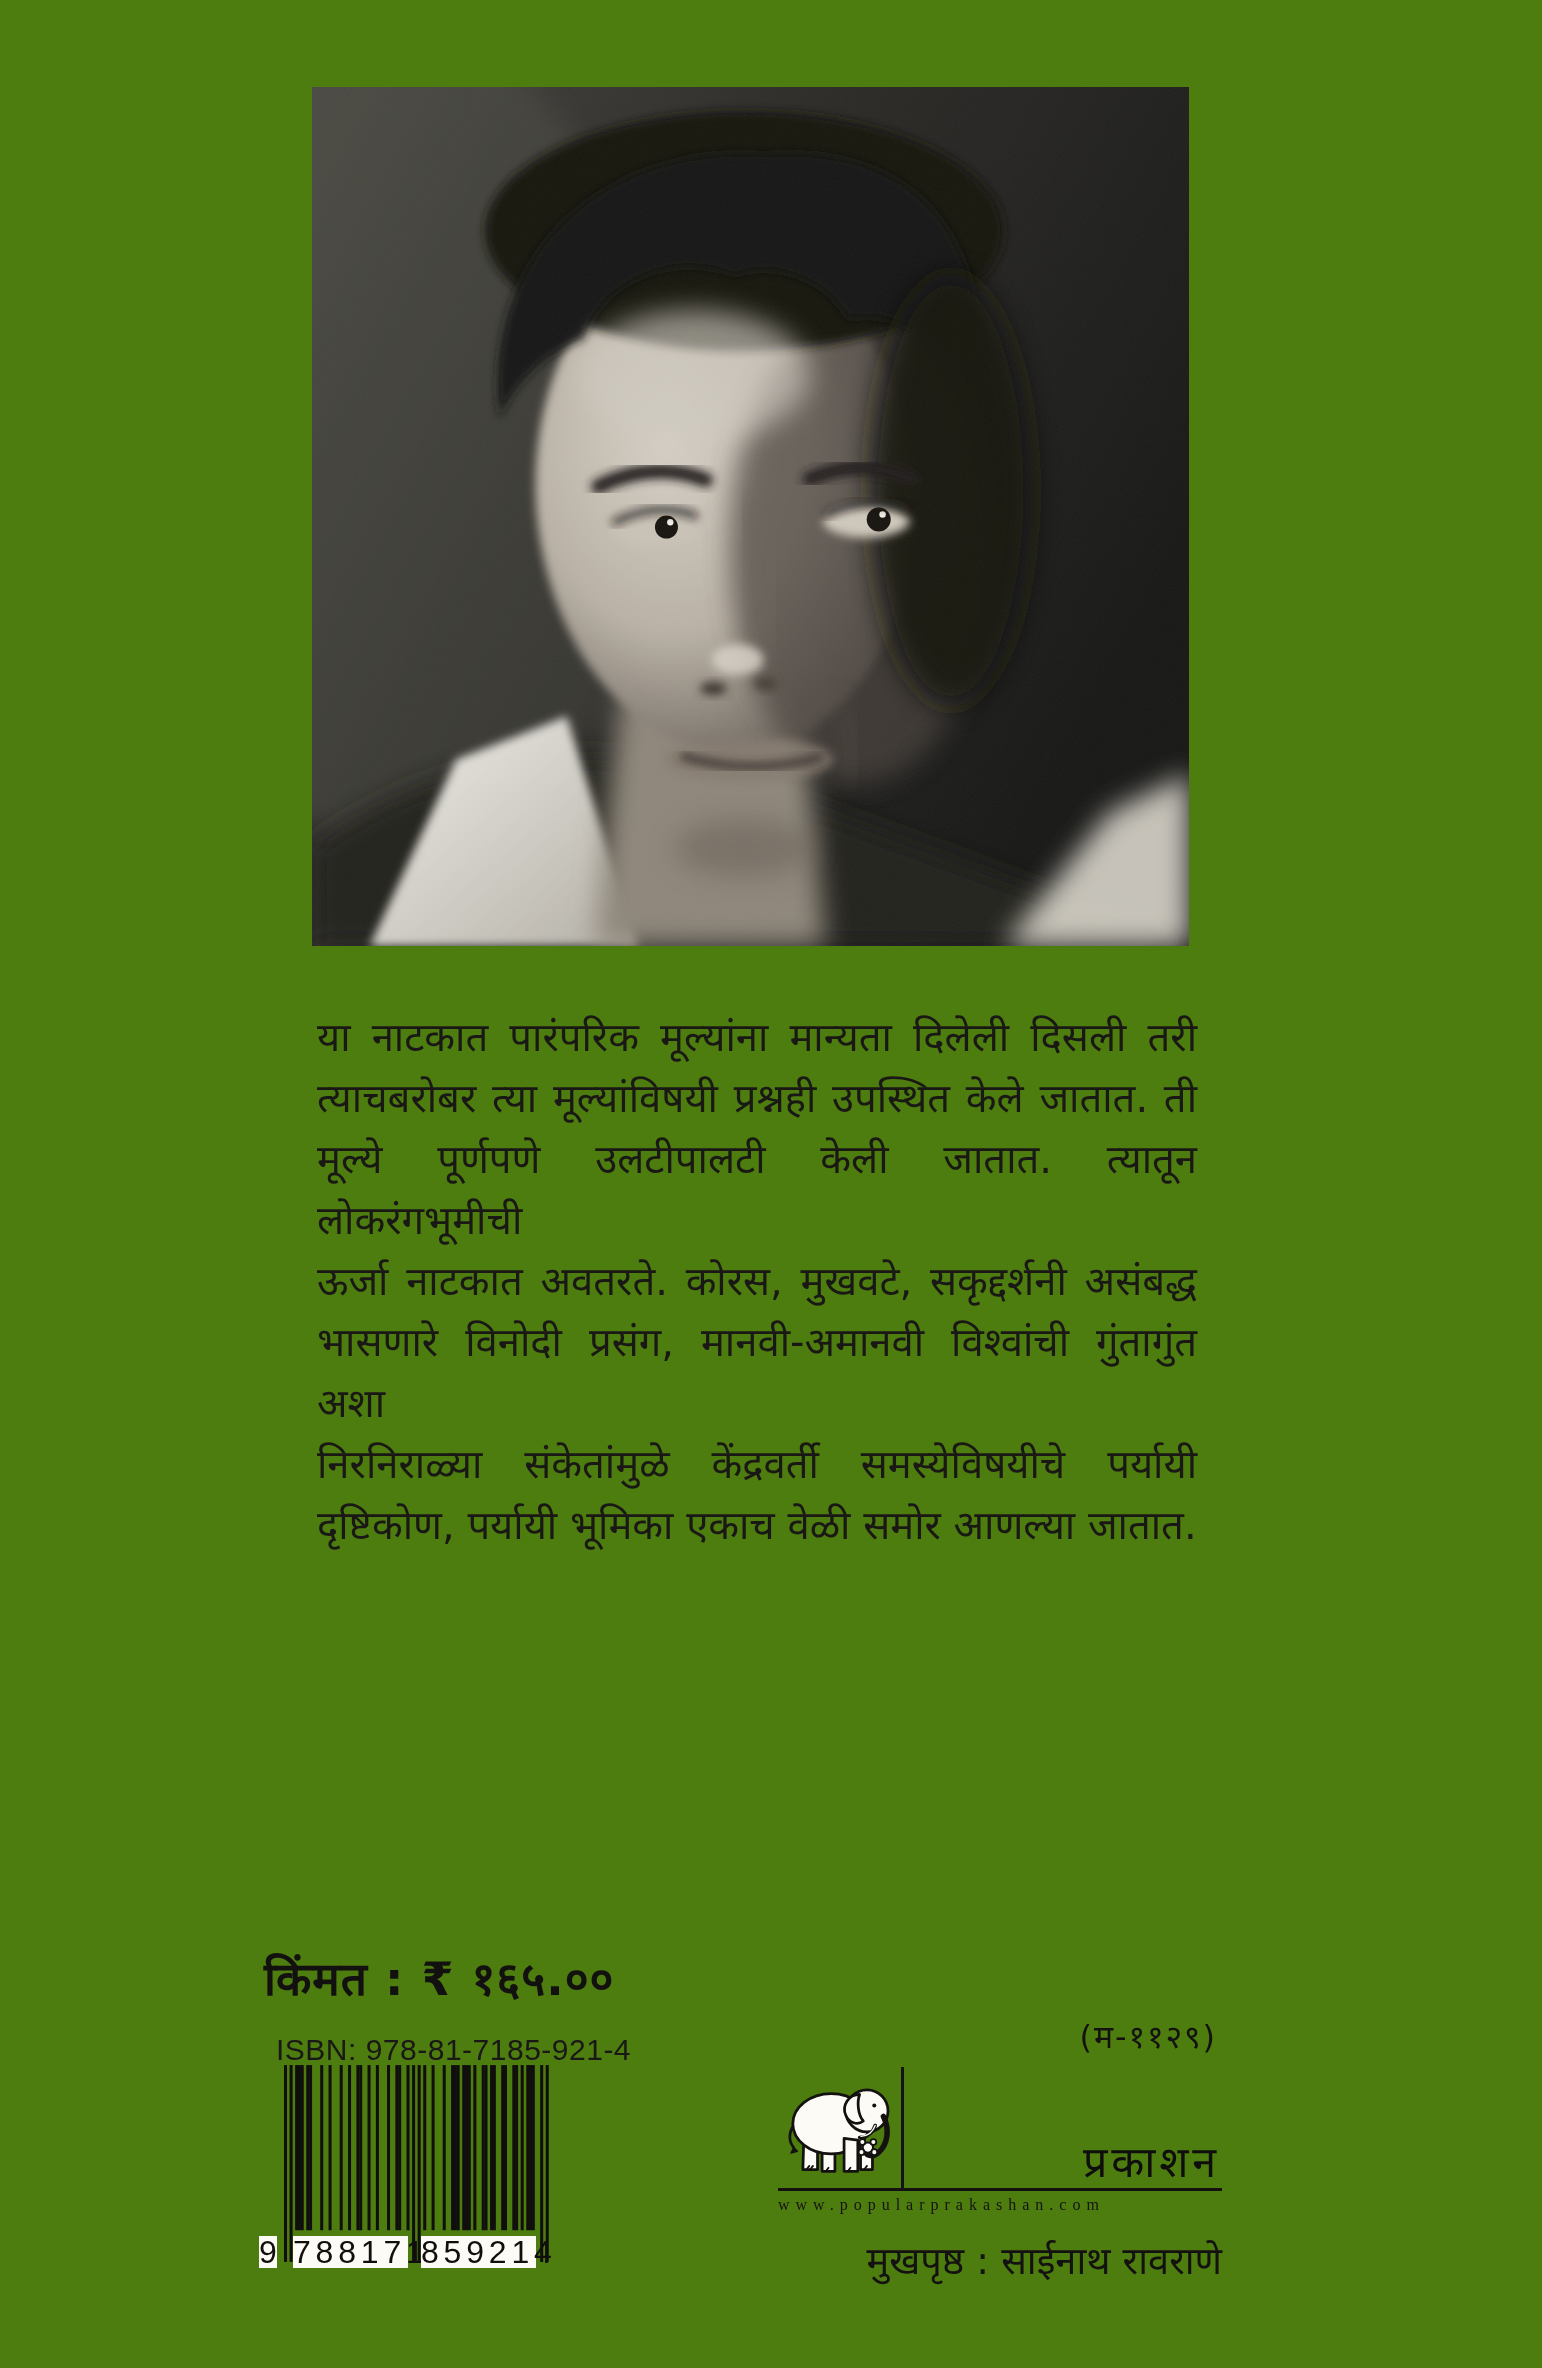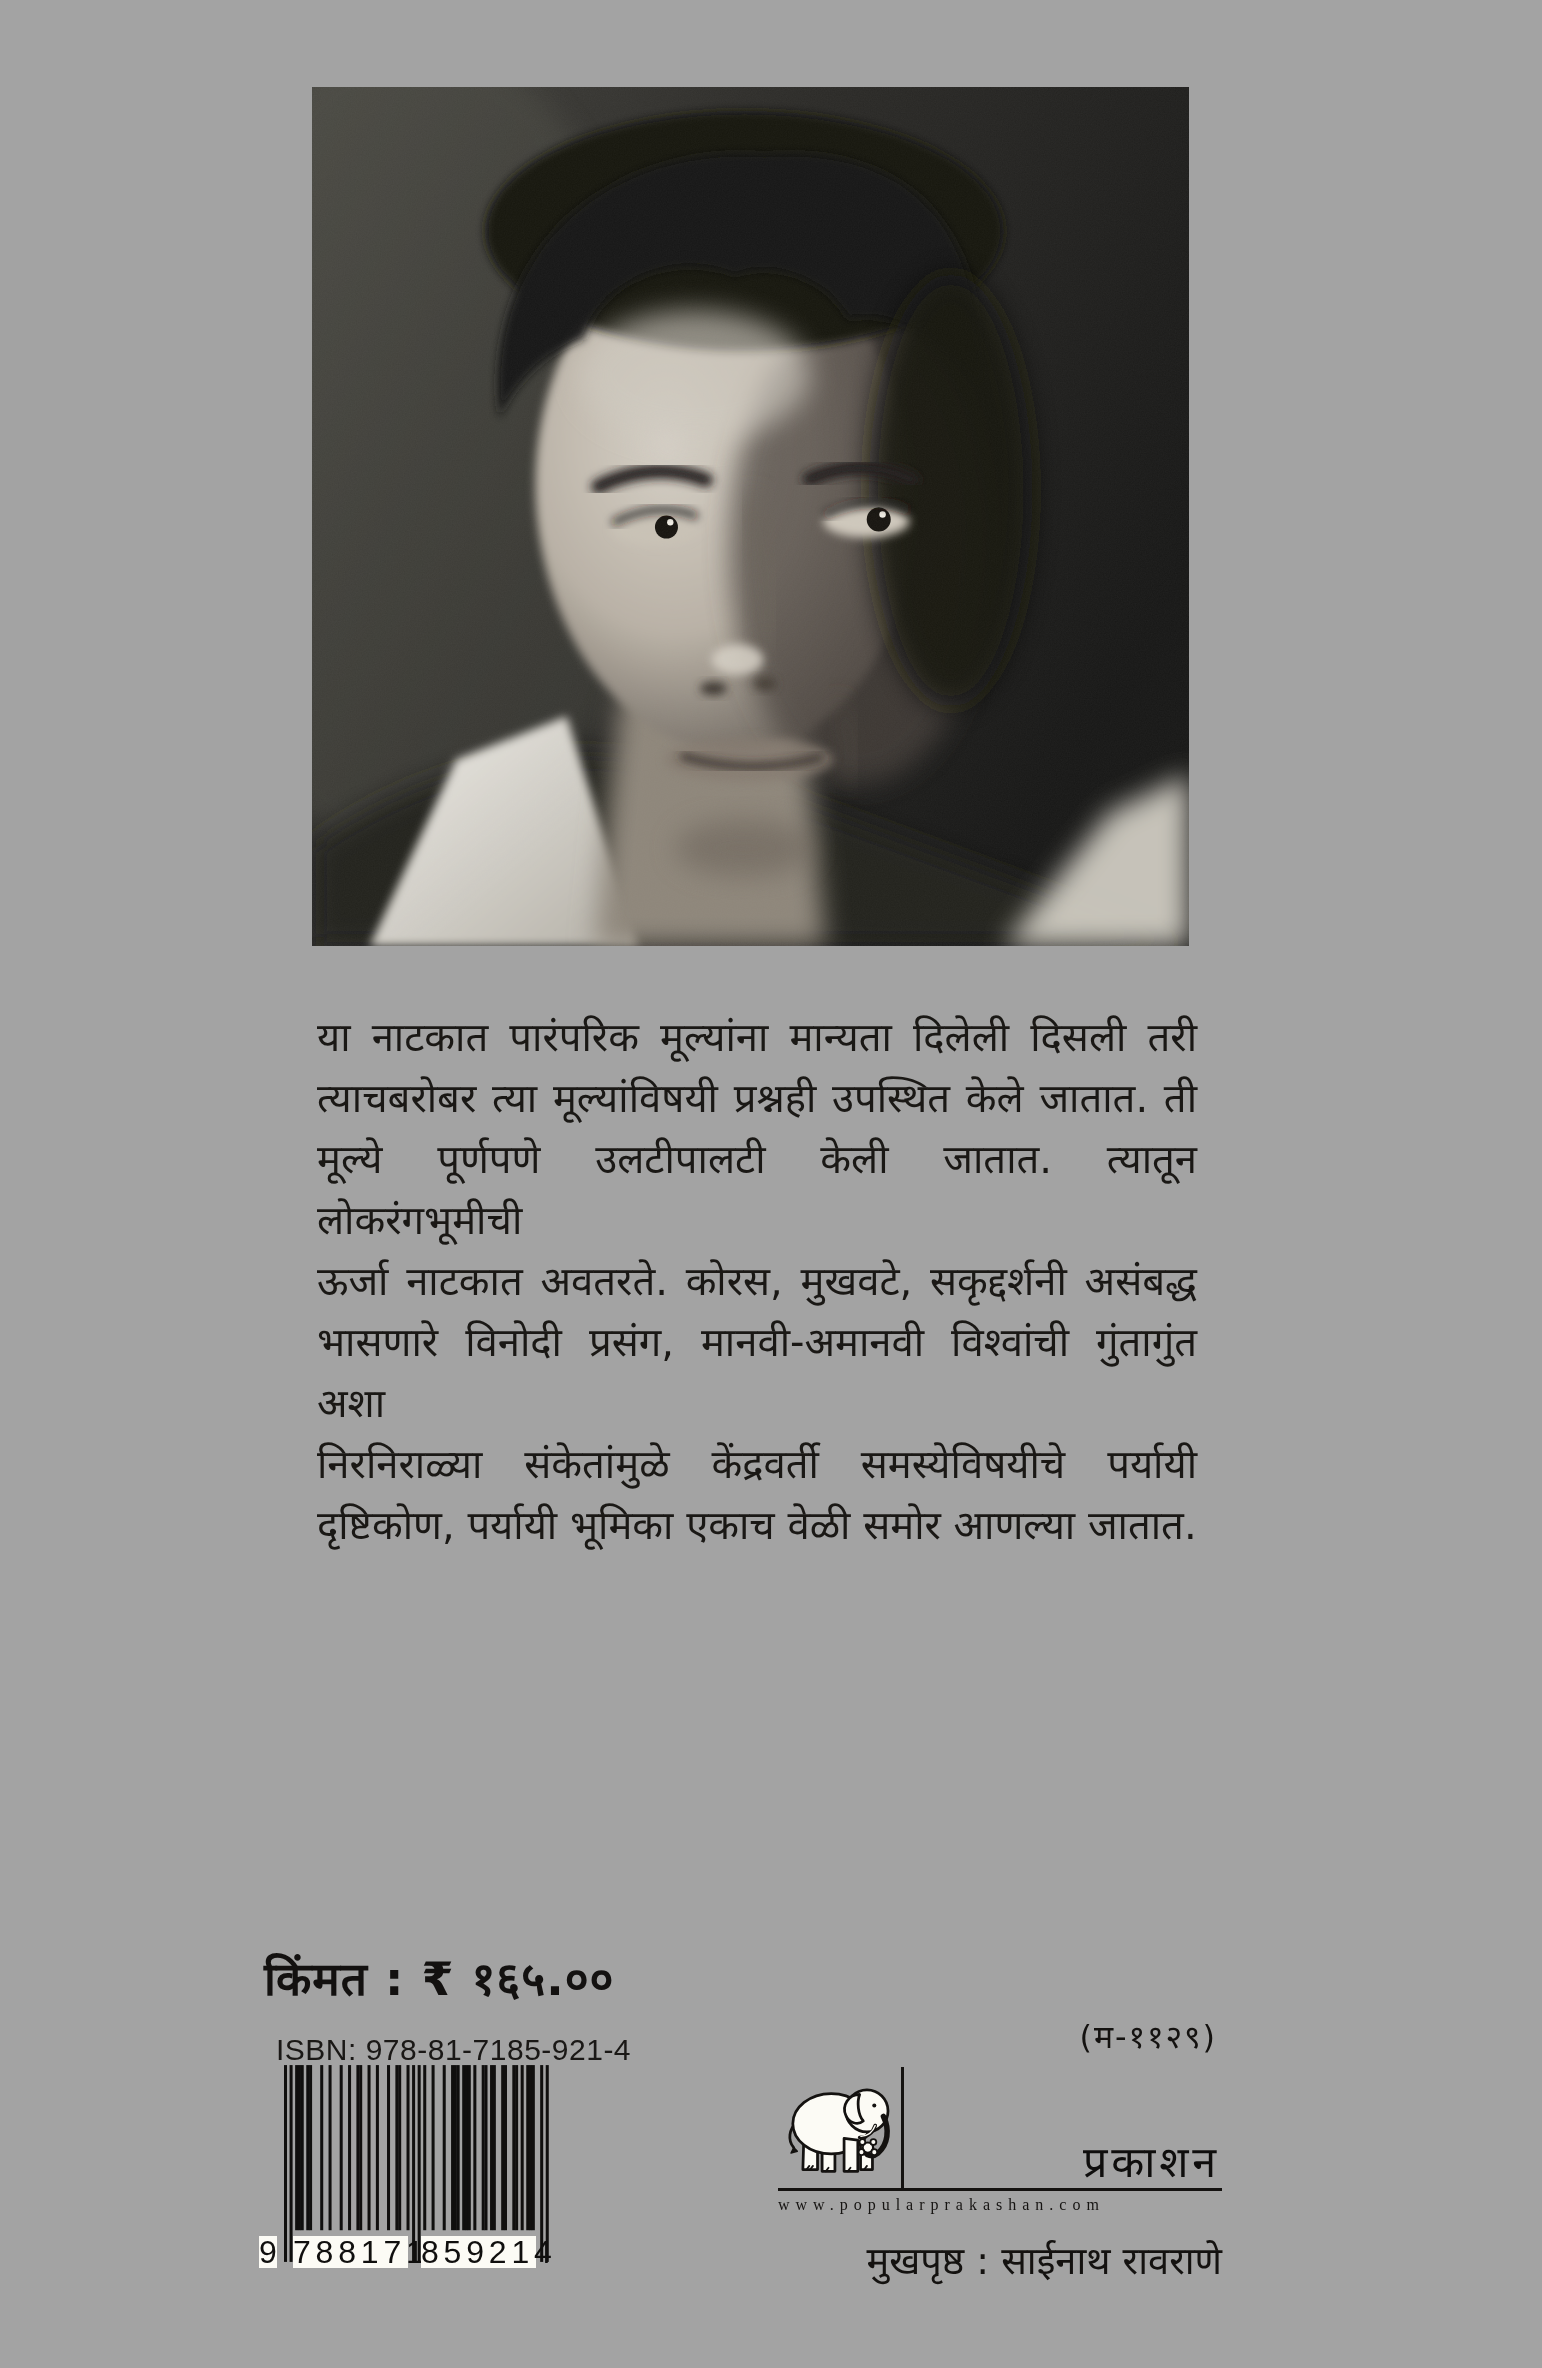--- a/index.html
+++ b/index.html
@@ -1,19 +1,19 @@
 <!DOCTYPE html>
 <html><head>
 <meta charset="utf-8">
 <style>
   html,body{margin:0;padding:0;background:#e8e6df;}
   .cover{
     position:relative;
     width:1543px;height:2368px;
-    background:#a3a3a3;
+    background:#4d7c0f;
     overflow:hidden;
     font-family:"DejaVu Sans",sans-serif;
     color:#161413;
   }
   .photo{
     position:absolute;left:312px;top:87px;width:877px;height:859px;
     background:#23221f;
   }
   .photo svg{display:block;width:100%;height:100%;}
   .blurb{

